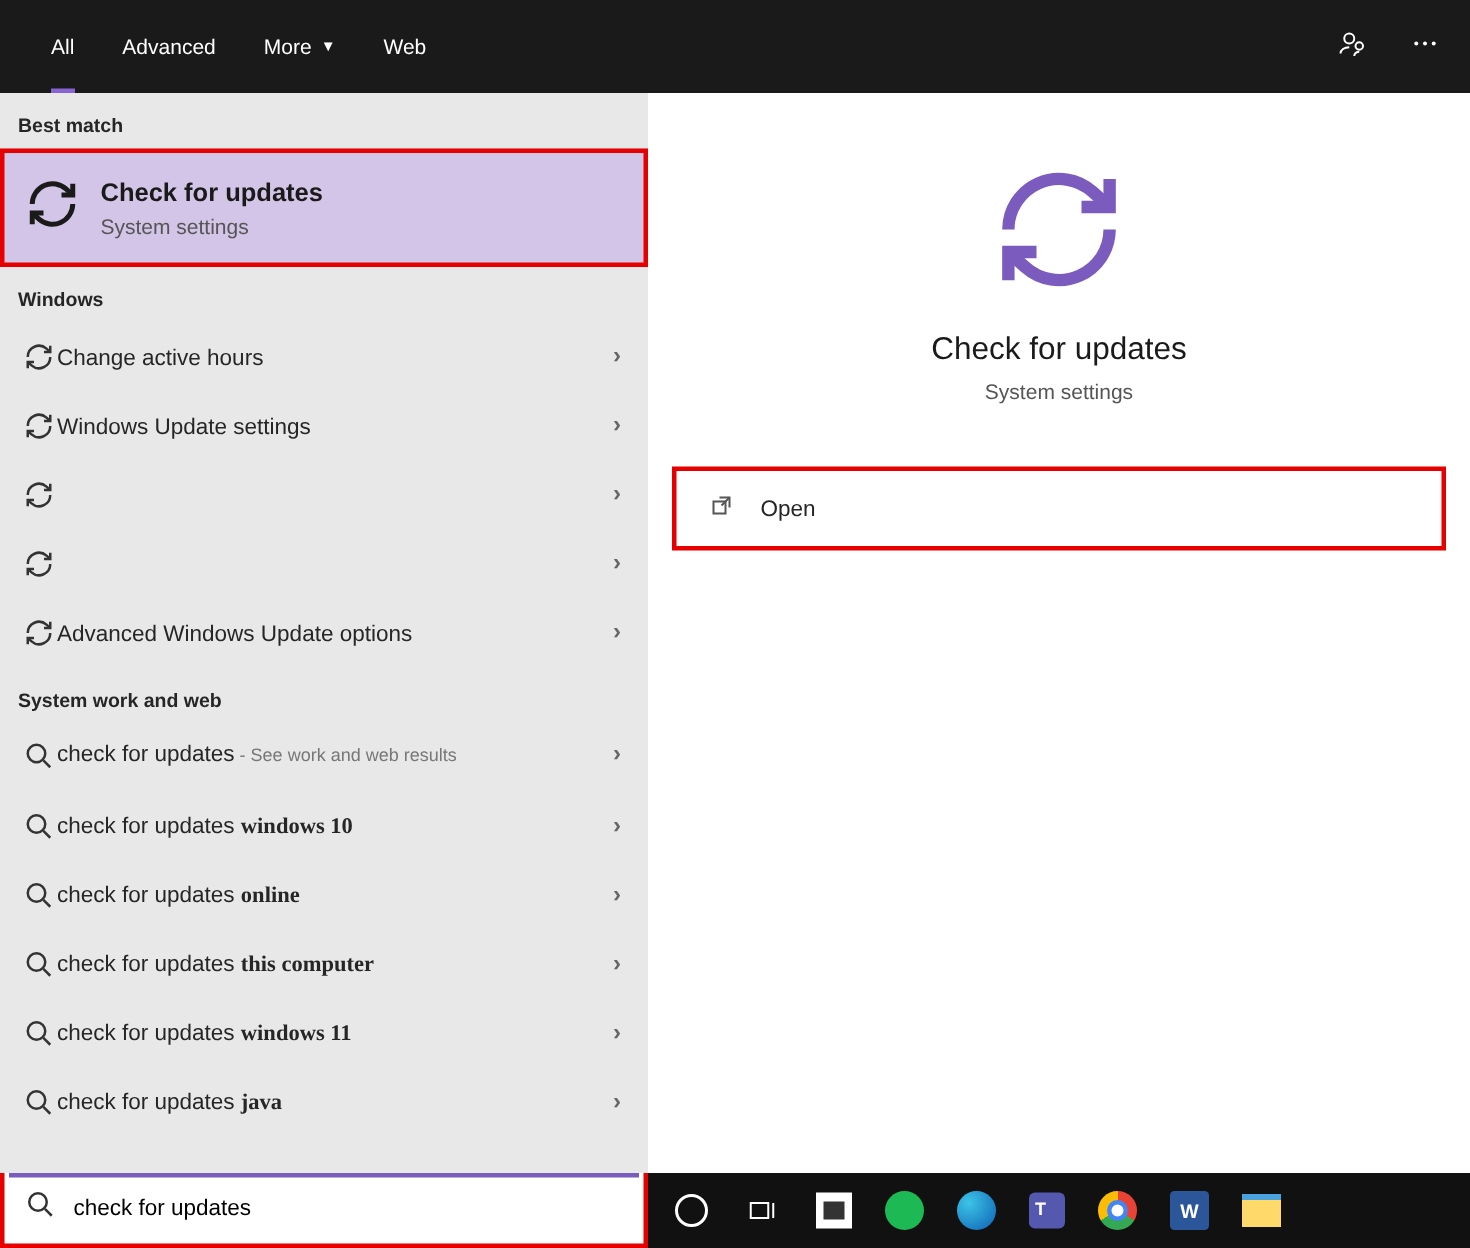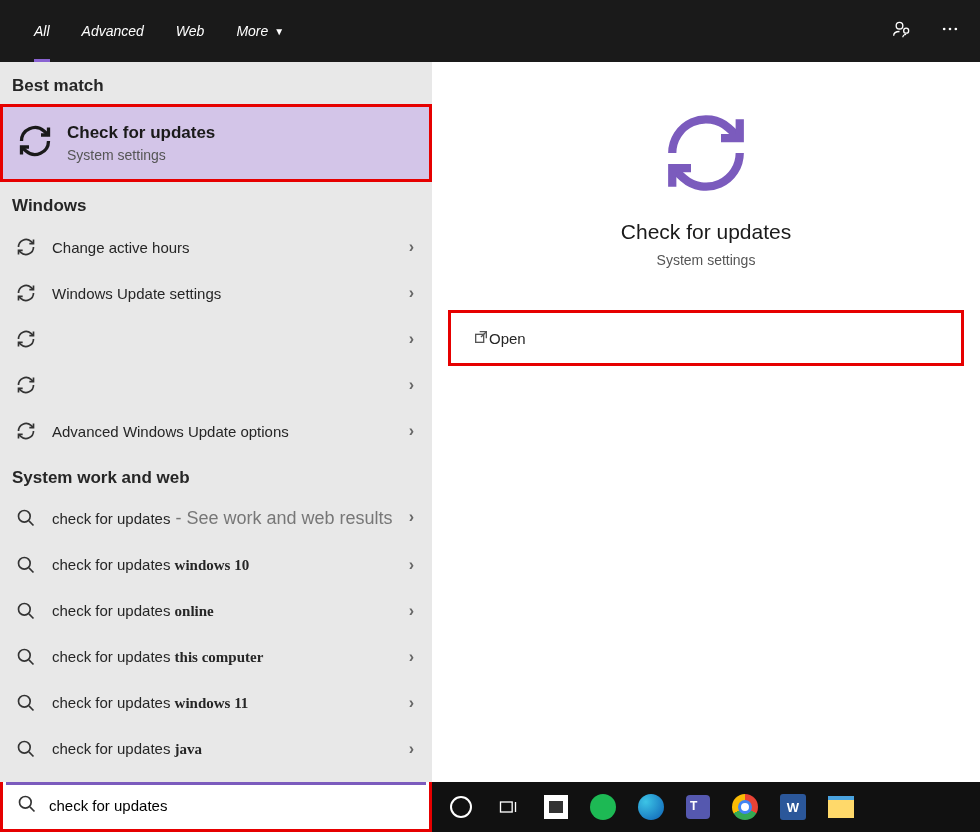--- a/index.html
+++ b/index.html
@@ -5,21 +5,21 @@
 * { margin: 0; padding: 0; box-sizing: border-box; font-family: "Segoe UI", -apple-system, sans-serif; }
 html, body { width: 980px; height: 832px; overflow: hidden; background: #000; }
 
 .topbar {
   height: 62px;
   background: #1a1a1a;
   display: flex;
   align-items: center;
   position: relative;
 }
-.tabs { display: flex; height: 100%; padding-left: 18px; font-style: italic; }
+.tabs { display: flex; height: 100%; padding-left: 18px; }
 .tab {
   color: #fff; font-size: 14px; padding: 0 16px;
   display: flex; align-items: center; cursor: pointer;
   position: relative;
 }
 .tab.active::after {
   content: ""; position: absolute; bottom: 0; left: 16px; right: 16px;
   height: 3px; background: #8a63d2;
 }
 .tab .chev { font-size: 10px; margin-left: 6px; }
@@ -28,58 +28,58 @@
 }
 .topbar-right .icon { color: #fff; font-size: 16px; }
 
 .main { display: flex; height: 720px; background: #f2f2f2; }
 
 .left {
   width: 432px; background: #e8e8e8;
   display: flex; flex-direction: column; position: relative;
 }
 .group-label {
-  font-size: 17px; font-weight: 600; color: #262626;
+  font-size: 13px; font-weight: 600; color: #262626;
   padding: 14px 12px 8px;
 }
 .bestmatch {
   background: #d3c5e8;
   border: 3px solid #e60000;
   display: flex; align-items: center;
   padding: 16px 14px; gap: 14px;
 }
 .bestmatch .bigicon svg { width: 36px; height: 36px; }
 .bestmatch .txt .title { font-size: 17px; font-weight: 600; color: #1a1a1a; }
 .bestmatch .txt .sub { font-size: 14px; color: #555; margin-top: 4px; }
 
 .item {
-  display: flex; align-items: center; padding: 10px 14px; gap: 14px;
+  display: flex; align-items: center; padding: 10px 14px; 
   cursor: pointer; position: relative; min-height: 46px;
 }
 .item .icon { width: 24px; display: flex; justify-content: center; }
 .item .icon svg { width: 20px; height: 20px; }
 .item .label { font-size: 15px; color: #262626; flex: 1; }
 .item .label .bold { font-weight: 600; font-family: Liberation Serif, serif; }
-.item .label .muted { color: #777; font-size: 18px; }
+.item .label .muted { color: #777; font-size: 12px; }
 .item .chev {
   position: absolute; right: 18px; color: #666; font-size: 16px; font-weight: bold;
 }
 .item.multiline { align-items: flex-start; padding-top: 12px; padding-bottom: 12px; }
 
 .right {
   flex: 1; background: #fff; display: flex; flex-direction: column; align-items: center;
   padding-top: 46px;
 }
 .hero-icon svg { width: 90px; height: 90px; }
 .hero-title { font-size: 21px; color: #1a1a1a; margin-top: 18px; }
 .hero-sub { font-size: 14px; color: #555; margin-top: 8px; }
 .action-box {
   width: 516px; height: 56px; border: 3px solid #e60000;
   display: flex; align-items: center; padding: 0 22px;
-  margin-top: 42px; cursor: pointer; 
+  margin-top: 42px; cursor: pointer; gap: 18px;
   background: #fff;
 }
 .action-box .icon { color: #555; font-size: 15px; }
 .action-box .txt { font-size: 15px; color: #262626; }
 
 .bottom {
   position: absolute; bottom: 0; left: 0; width: 980px; height: 50px;
   display: flex;
 }
 .searchbox {
@@ -113,25 +113,25 @@
 .tb.word { background:#2b579a; width:26px; height:26px; border-radius:3px; display:flex; align-items:center; justify-content:center; color:#fff; font-size:13px; font-weight:bold;}
 .tb.explorer { background:#ffd96a; width:26px; height:22px; border-top:4px solid #4aa3df;}
 </style>
 </head>
 <body>
 
 <div class="topbar">
   <div class="tabs">
     <div class="tab active">All</div>
     <div class="tab">Advanced</div>
-    <div class="tab">Web</div>
     <div class="tab">
         <span>More</span>
         <span class="chev">▼</span>
       </div>
+    <div class="tab">Web</div>
   </div>
   <div class="topbar-right">
     <span class="icon">
       <svg viewBox="0 0 24 24" width="20" height="20" fill="none" stroke="#fff" stroke-width="1.6">
           <circle cx="9" cy="8" r="4"></circle>
           <path d="M2 20c0-3 3-5 7-5"></path>
           <circle cx="17" cy="14" r="3"></circle>
           <path d="M13 22c0-2 2-3.5 4-3.5"></path>
         </svg>
     </span>

